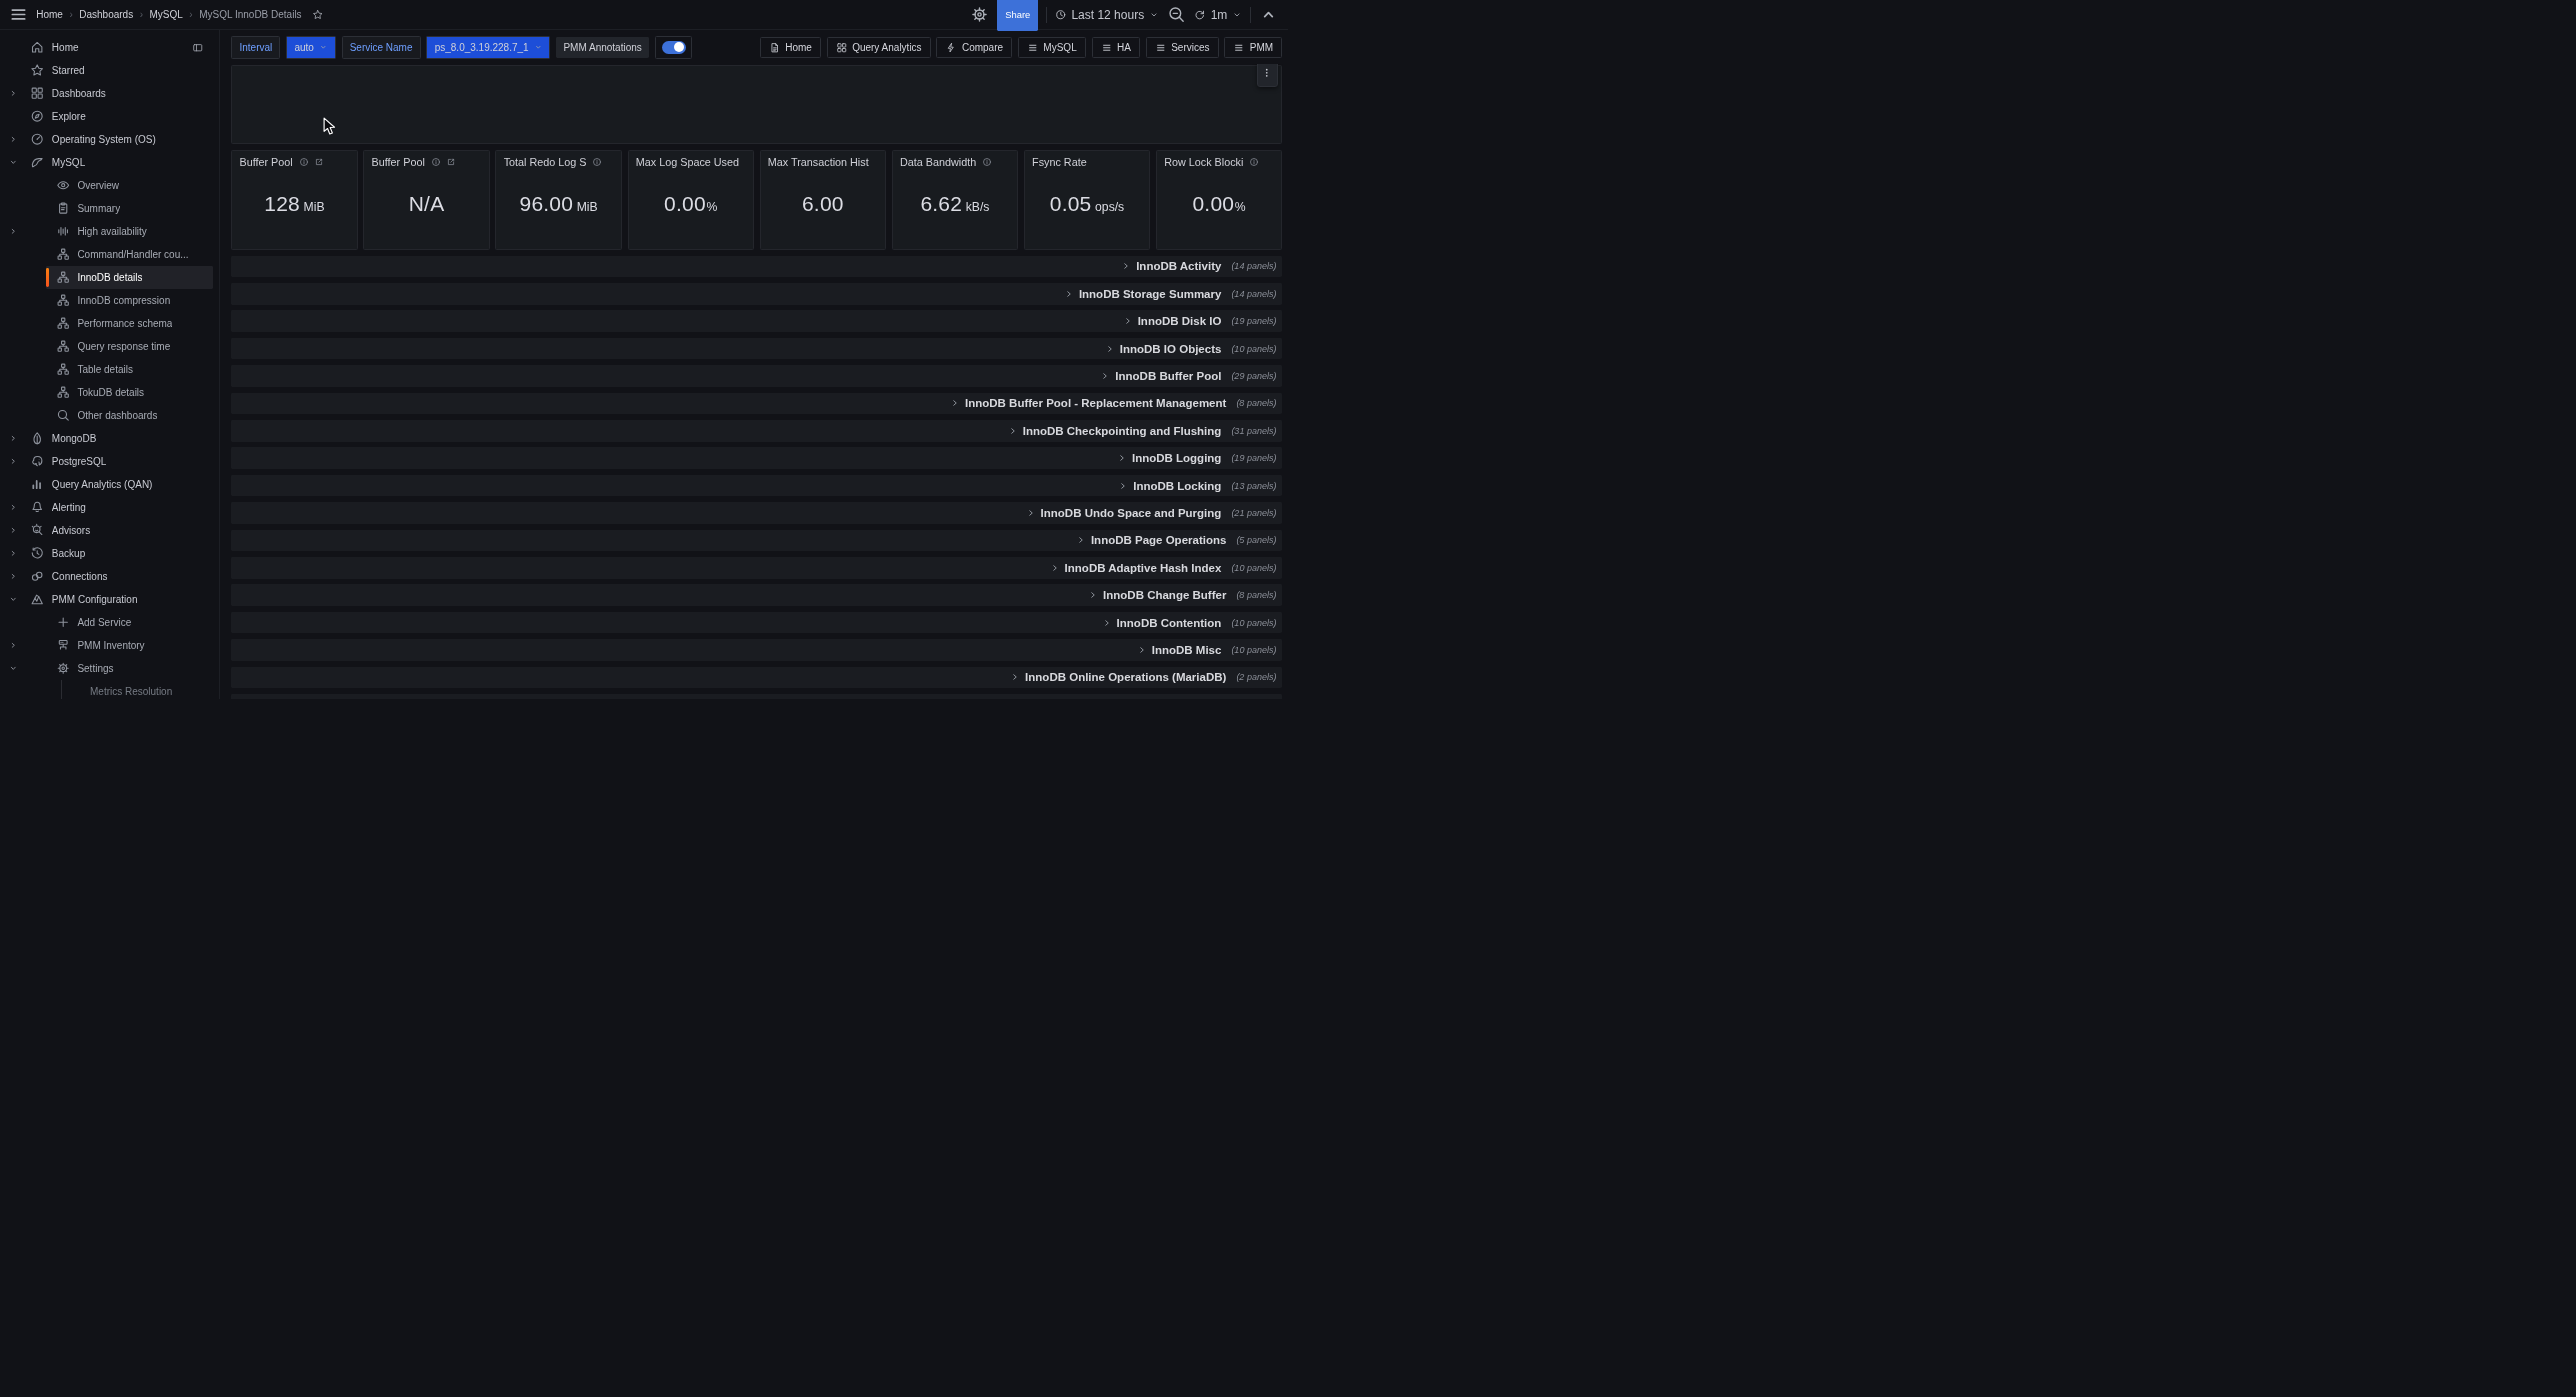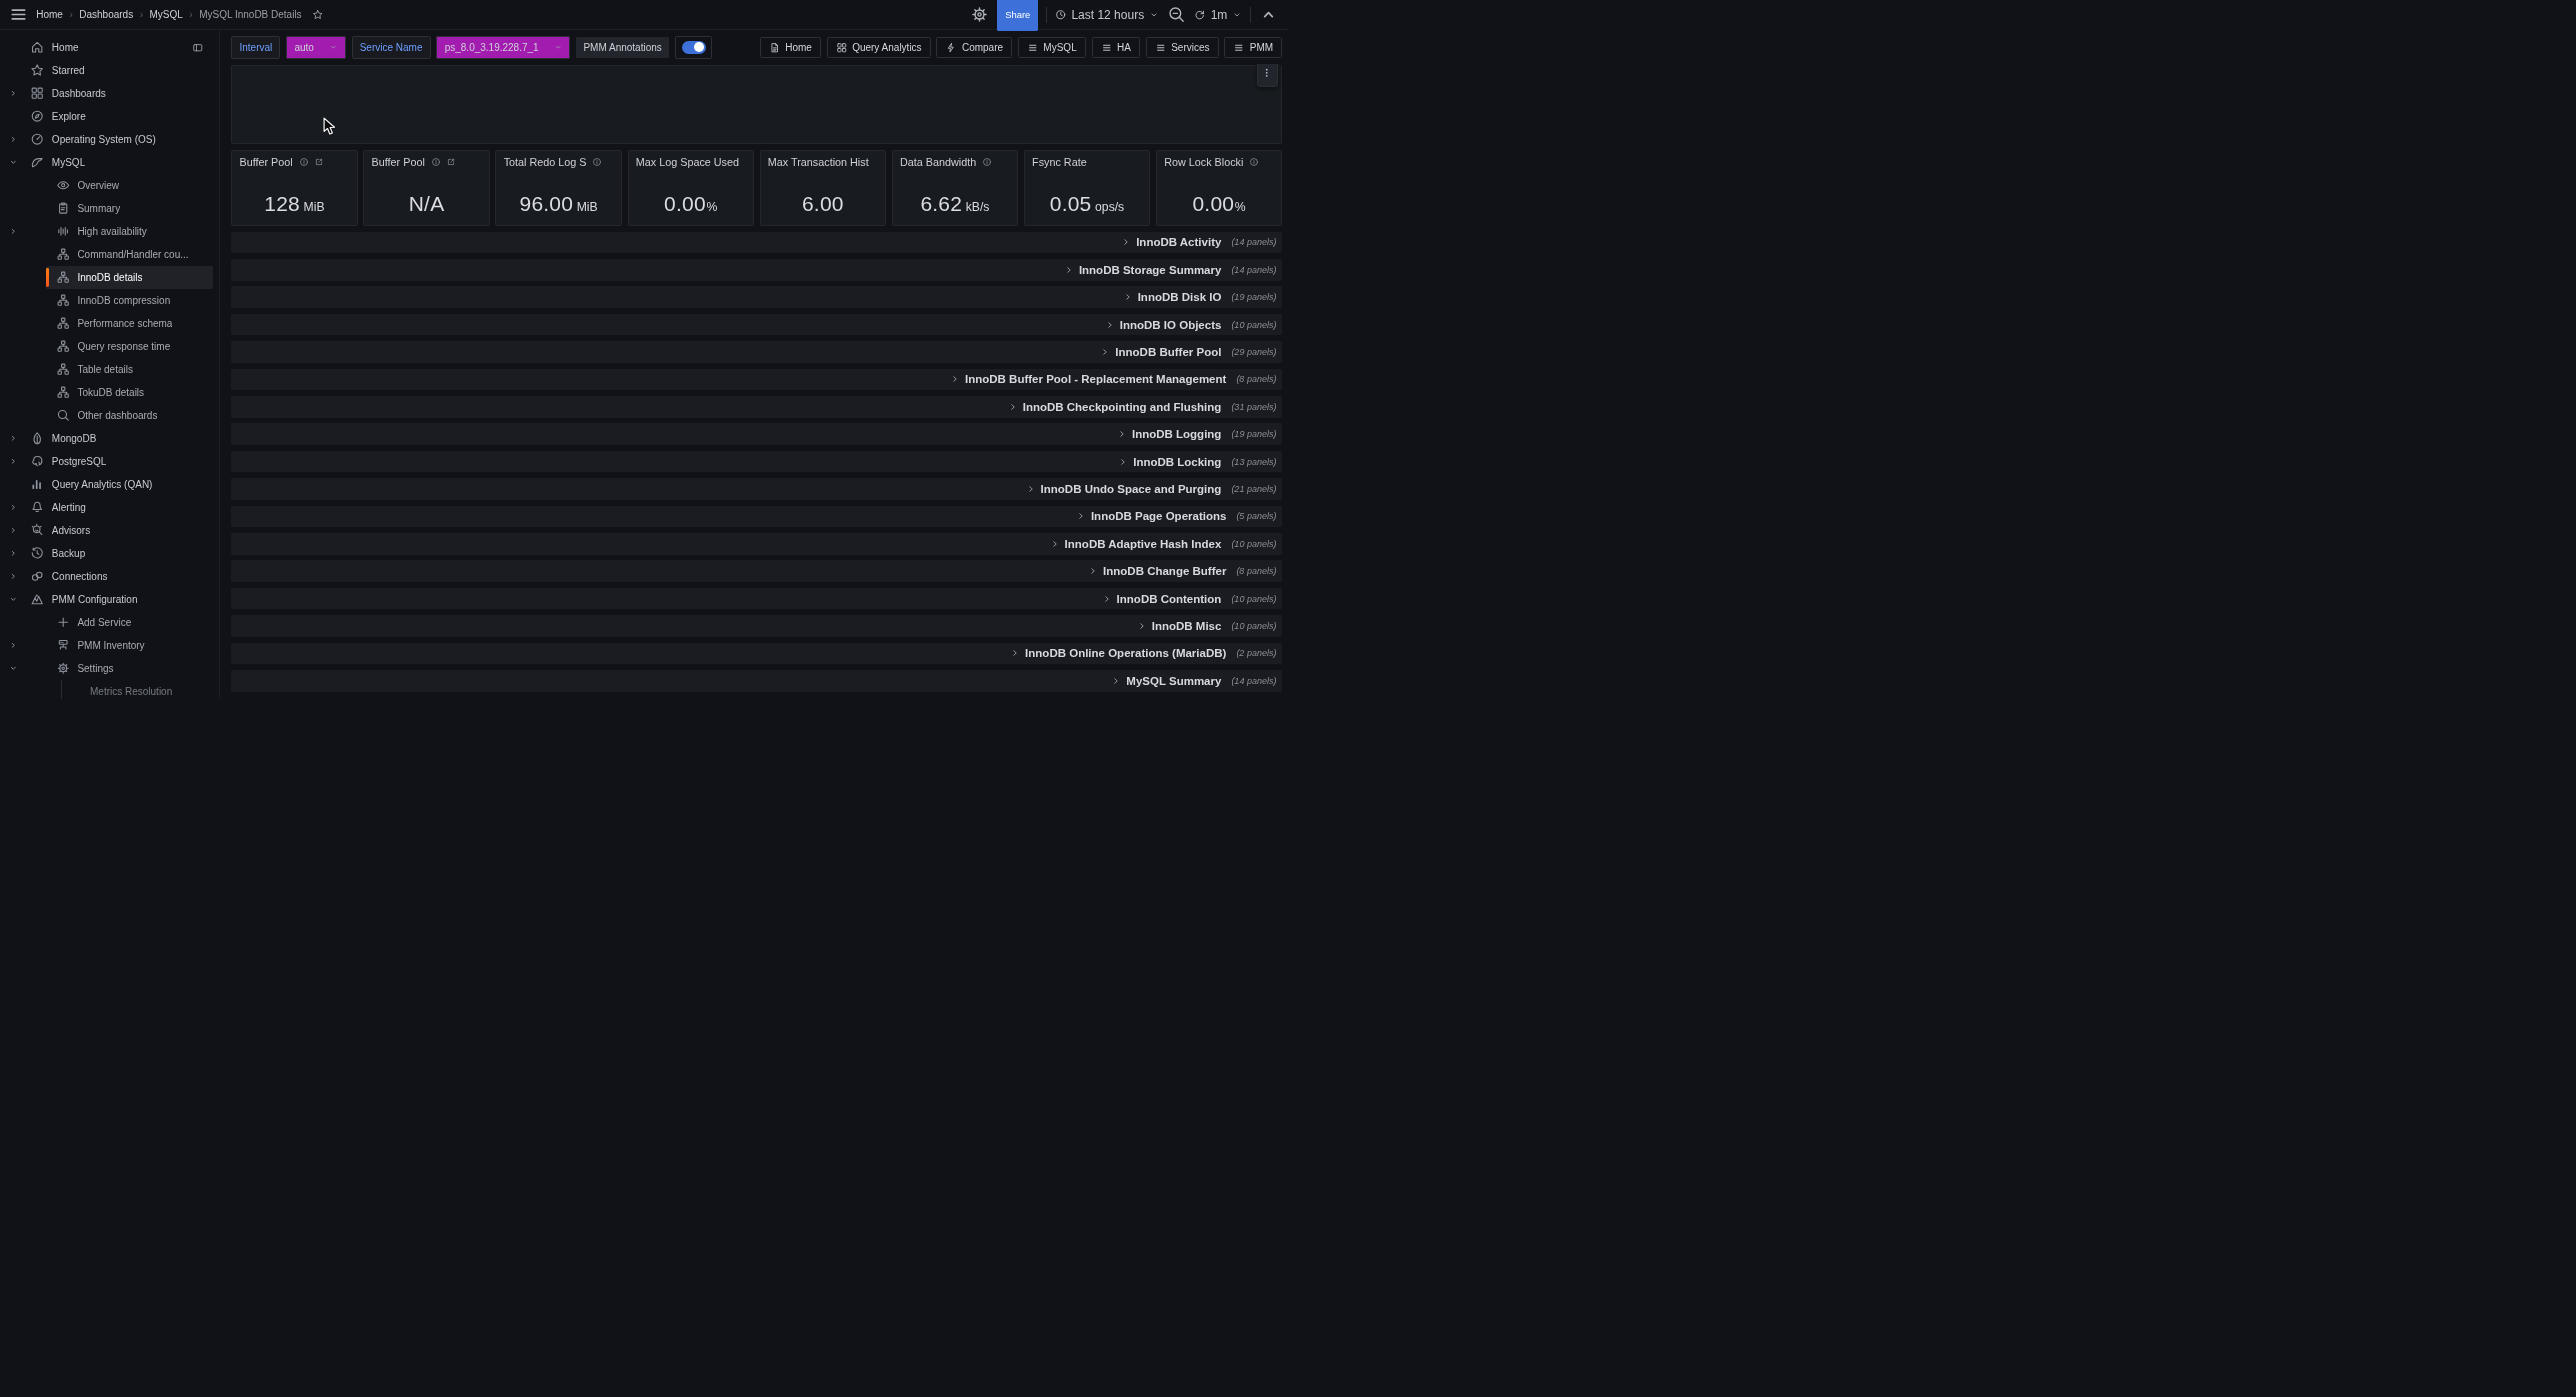--- a/index.html
+++ b/index.html
@@ -62,21 +62,21 @@
     color:#9fa3ac;cursor:pointer;}
 
   
   .main{flex:1;display:flex;flex-direction:column;min-width:0;}
   .toolbar{display:flex;align-items:center;justify-content:space-between;
     padding:5.8px 5.8px 4.3px 11.5px;gap:5.8px;}
   .tl-left,.tl-right{display:flex;align-items:center;gap:5.8px;}
   .chip{height:21.6px;display:flex;align-items:center;padding:0 7.2px;border-radius:1.4px;
     font-size:10px;white-space:nowrap;cursor:pointer;}
   .chip.lbl{border:0.7px solid #2c2f36;background:#181a1f;color:#6e9fff;font-weight:500;cursor:default;}
-  .chip.val{border:0.7px solid #2c2f36;background:#a21caf;color:#d0d1d8;gap:15px;}
+  .chip.val{border:0.7px solid #2c2f36;background:#1d4ed8;color:#d0d1d8;gap:5px;}
   .chip.filled{background:#22252b;color:#d0d1d8;font-weight:500;cursor:default;}
   .chip.toggle-box{border:0.7px solid #2c2f36;background:#111217;padding:0 5.8px;}
   .caret{color:#9fa3ac;}
   .toggle{width:24px;height:13px;border-radius:7.2px;background:#3d71d9;position:relative;cursor:pointer;}
   .toggle::after{content:"";position:absolute;right:1.4px;top:1.4px;width:10px;height:10px;
     border-radius:50%;background:#fff;}
   .nav-btn{height:21.6px;display:flex;align-items:center;gap:5px;padding:0 8px;
     border:0.7px solid #2c2f36;border-radius:1.4px;font-size:10px;color:#d5d6dd;
     background:#111217;cursor:pointer;font-family:inherit;}
   .nav-btn .svg-i{color:#c2c5cc;}
@@ -86,21 +86,21 @@
   .banner-panel{position:relative;height:79px;background:#181b1f;border:0.7px solid #24262c;
     border-radius:1.4px;display:flex;justify-content:center;padding-top:11.5px;box-sizing:border-box;}
   .banner-text{font-size:16px;font-weight:700;font-style:italic;white-space:nowrap;}
   .seg-teal{color:#6aa1b0;}
   .seg-orange{color:#e8861e;}
   .kebab{position:absolute;top:-7.2px;right:3.6px;width:19px;height:26px;background:#22252b;
     border:0.7px solid #2c2f36;border-radius:2.9px;display:flex;align-items:center;justify-content:center;
     color:#c7c9d1;box-shadow:0 1.4px 4.3px rgba(0,0,0,.45);cursor:pointer;}
 
   .stats{display:flex;gap:5.8px;margin-top:5.8px;}
-  .stat{flex:1;height:76px;background:#181b1f;border:0.7px solid #24262c;border-radius:1.4px;
+  .stat{flex:1;height:100px;background:#181b1f;border:0.7px solid #24262c;border-radius:1.4px;
     padding:5px 7.2px;display:flex;flex-direction:column;min-width:0;box-sizing:border-box;text-align:center;}
   .stat-head{display:flex;align-items:center;gap:5.8px;min-width:0;overflow:hidden;}
   .stat-title{font-size:10.8px;color:#d0d1d8;white-space:nowrap;overflow:hidden;flex:0 1 auto;}
   .stat-hicon{color:#8a8f98;cursor:pointer;}
   .stat-valwrap{flex:1;display:flex;align-items:baseline;justify-content:center;
     padding-top:24.5px;}
   .stat-value{font-size:21px;color:#dcdde4;letter-spacing:0.2px;}
   .stat-unit{font-size:12.2px;margin-left:3.6px;color:#dcdde4;}
 
   .rows{margin-top:5.8px;display:flex;flex-direction:column;gap:5.8px;}

